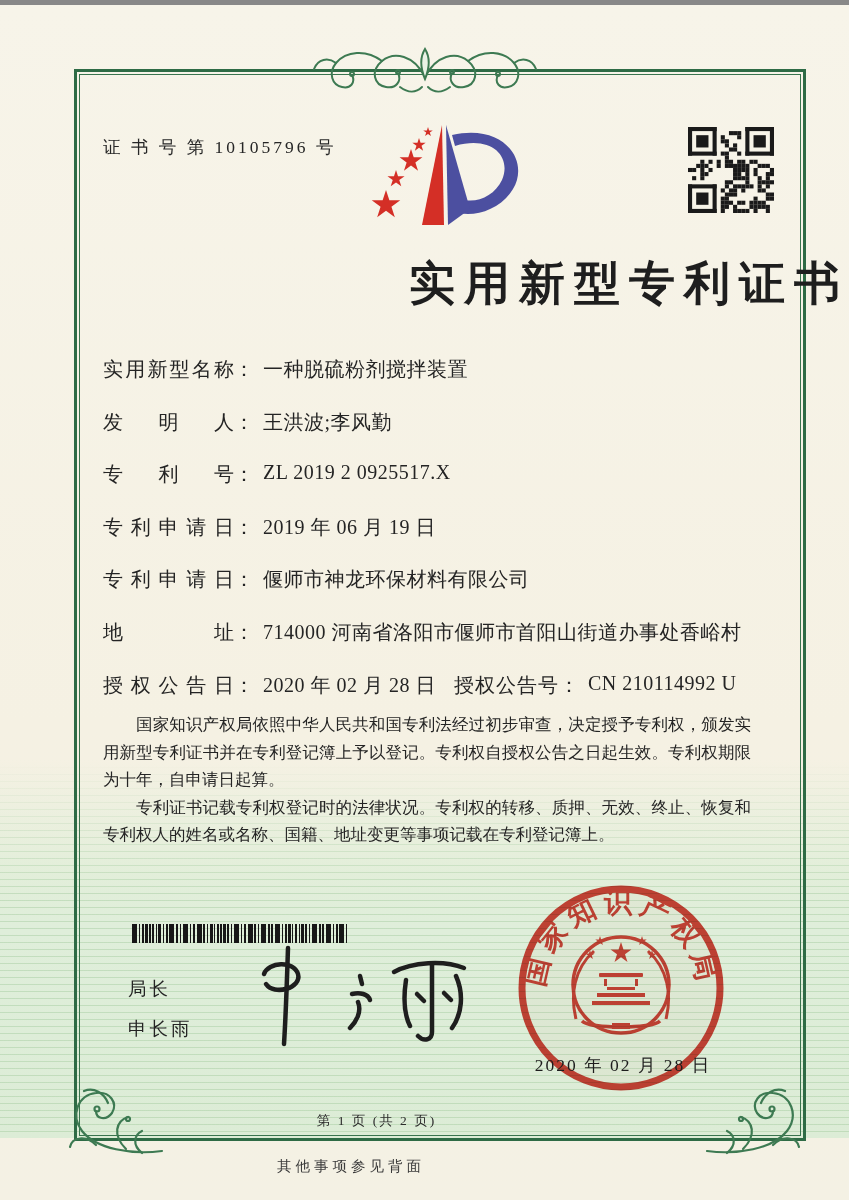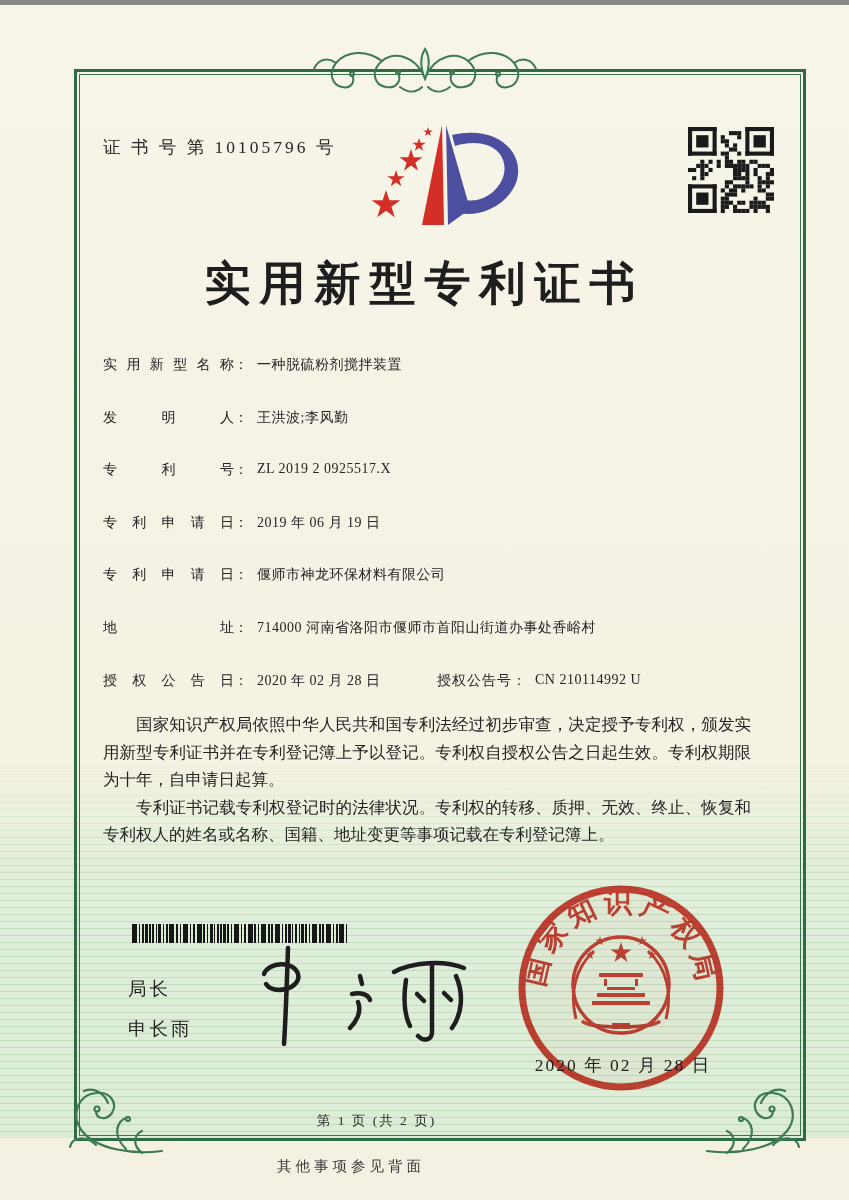--- a/index.html
+++ b/index.html
@@ -24,33 +24,33 @@
   .frame{position:absolute;left:74px;top:64px;width:726px;height:1066px;border:3px solid #2e6b45;}
   .frame-inner{position:absolute;inset:2px;border:1px solid #39744e;}
   .ornament{position:absolute;pointer-events:none;}
   .ornament svg{display:block;}
   .flip{transform:scaleX(-1);}
   
   .cert-no{position:absolute;left:103px;top:130px;font-size:17.5px;letter-spacing:3px;color:#262626;}
   .logo{position:absolute;left:356px;top:116px;}
   .qr{position:absolute;left:688px;top:122px;width:86px;height:86px;}
   .title{
-    position:absolute;left:0;top:248px;width:849px;text-align:center;
+    position:absolute;left:0;top:248px;width:849px;text-align:right;
     font-size:46px;font-weight:bold;letter-spacing:9px;color:#1e1e1e;
   }
   
-  .fields{position:absolute;left:103px;top:351px;width:660px;font-size:14px;color:#242424;}
+  .fields{position:absolute;left:103px;top:351px;width:660px;font-size:20px;color:#242424;}
   .field-row{position:relative;display:flex;height:52.6px;align-items:flex-start;}
   .field-label{
     display:inline-block;width:131px;text-align:justify;text-align-last:justify;
     white-space:nowrap;flex:none;
   }
   .field-colon{flex:none;margin-right:9px;}
   .field-value{white-space:nowrap;letter-spacing:.5px;}
-  .grant-pair{position:absolute;left:334px;top:0;display:flex;}
+  .grant-pair{position:absolute;left:351px;top:0;display:flex;}
   .grant-pair .field-label{width:auto;letter-spacing:1px;}
   
   .body-text{
     position:absolute;left:103px;top:706px;width:648px;
     font-size:16.5px;line-height:27.6px;text-align:justify;color:#242424;
   }
   .body-text p{margin:0;text-indent:2em;}
   
   .barcode{
     position:absolute;left:132px;top:919px;width:215px;height:19px;

